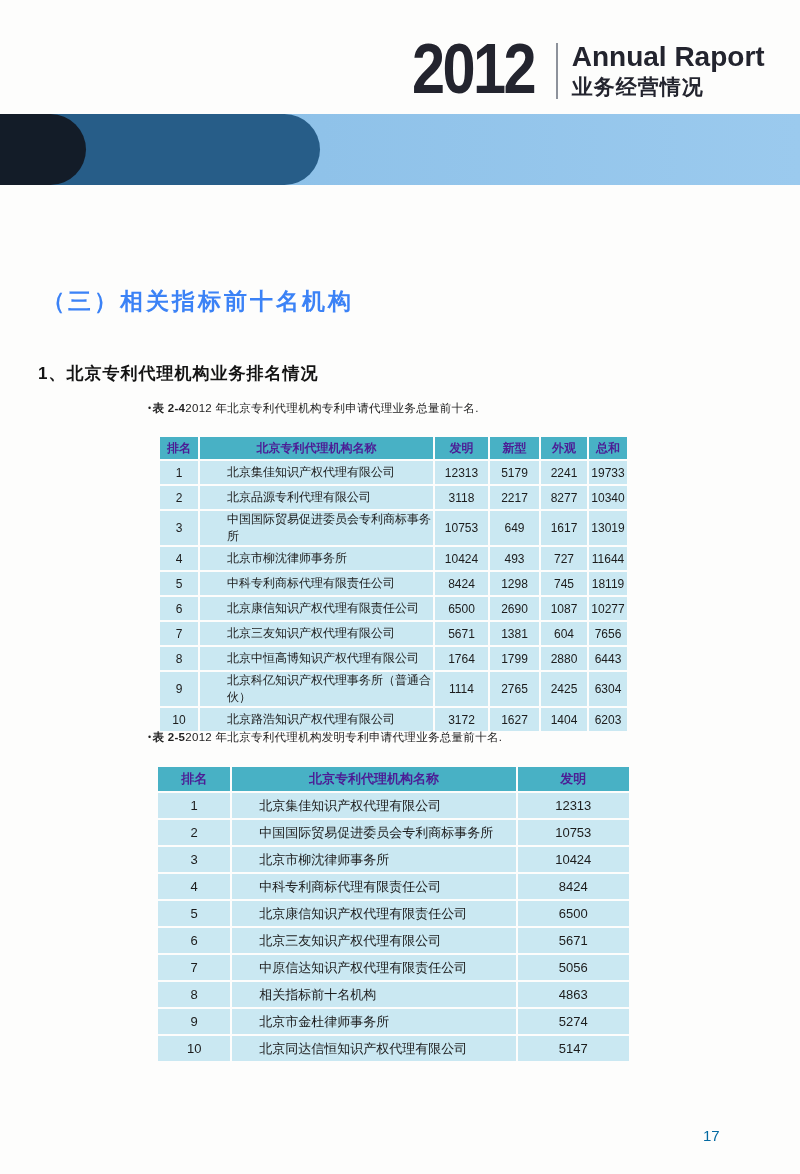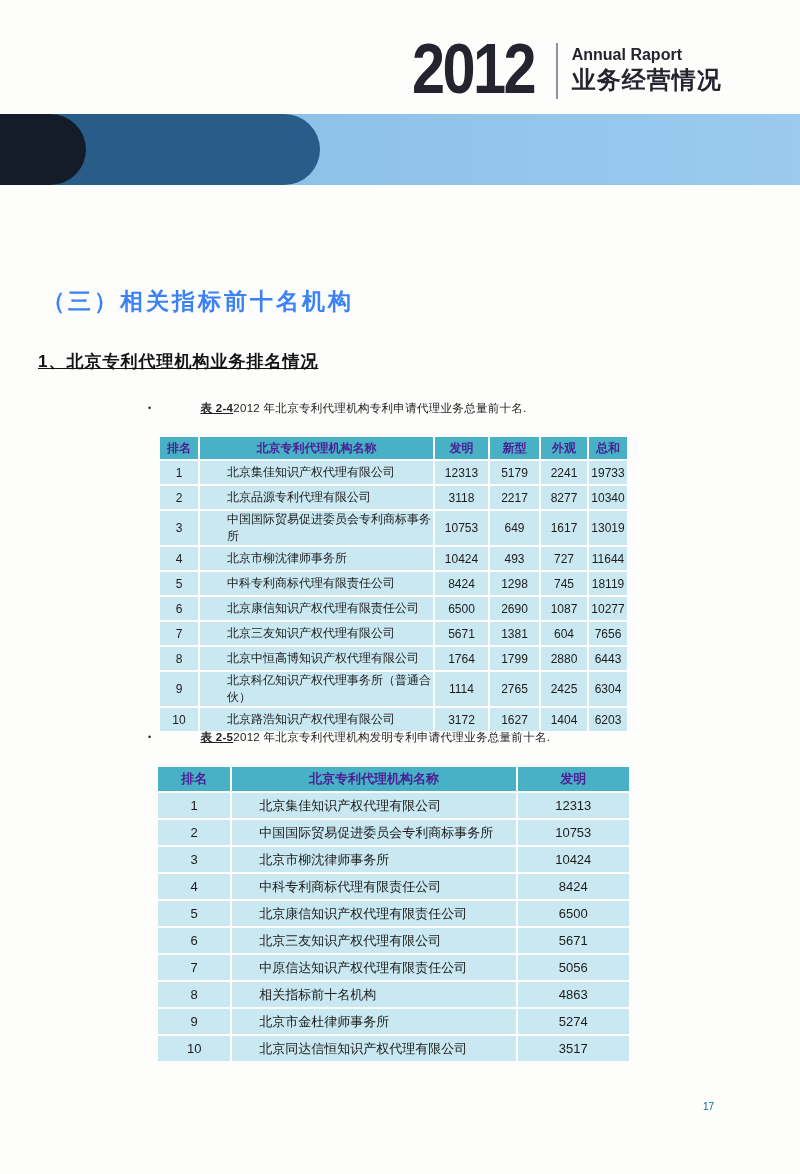--- a/index.html
+++ b/index.html
@@ -14,59 +14,59 @@
 
   
   .masthead{position:absolute;top:34px;left:412px;display:flex;align-items:center;}
   .year{
     font-size:70px;font-weight:bold;color:#23242e;
     line-height:1;letter-spacing:-3px;
     transform:scaleX(0.85);transform-origin:left top;
   }
   .title-divider{width:2px;height:56px;background:#8d929b;margin:4px 14px 0 0;}
   .titles{padding-top:2px;}
-  .title-en{font-size:16px;font-weight:bold;color:#23242e;line-height:1.2;}
-  .title-zh{font-size:24px;font-weight:bold;color:#23242e;letter-spacing:1px;line-height:1.25;}
+  .title-en{font-size:28px;font-weight:bold;color:#23242e;line-height:1.2;}
+  .title-zh{font-size:21px;font-weight:bold;color:#23242e;letter-spacing:1px;line-height:1.25;}
 
   
   .banner{position:absolute;top:114px;left:0;width:800px;height:71px;
     background:linear-gradient(90deg,#86bbe4 0%,#8fc2e9 40%,#9bcaee 100%);}
   .pill{position:absolute;top:0;bottom:0;left:-40px;border-radius:0 36px 36px 0;}
   .pill-mid{width:360px;background:#275d88;}
   .pill-dark{width:126px;background:#131c28;}
 
   
   .section-heading{position:absolute;left:42px;top:286px;
     font-size:23px;font-weight:bold;color:#3b82f6;letter-spacing:3px;}
-  .sub-heading{position:absolute;left:38px;top:350px;
-    font-size:17px;font-weight:bold;color:#141414;letter-spacing:1px;text-decoration:underline;}
+  .sub-heading{position:absolute;left:38px;top:362px;
+    font-size:17px;font-weight:bold;color:#141414;letter-spacing:1px;}
 
   
   .caption{position:absolute;font-size:11.5px;color:#222;letter-spacing:0.3px;}
   .caption .bullet{font-size:9px;vertical-align:1px;margin-right:1px;}
-  .caption .label{font-weight:bold;text-decoration:underline;margin-left:48px;}
+  .caption .label{font-weight:bold;}
   .caption-1{left:148px;top:401px;}
   .caption-2{left:148px;top:730px;}
 
   
   table{border-collapse:separate;border-spacing:2px;table-layout:fixed;}
   th{background:#48b1c5;color:#4c1d95;font-weight:bold;text-align:center;padding:0;}
   td{background:#cae8f2;color:#1c1c1c;padding:0;text-align:center;}
   td.name{text-align:left;padding-left:27px;}
 
   .table-1{position:absolute;left:158px;top:435px;width:471px;font-size:12px;}
   .table-1 th{height:22px;font-size:12px;}
   .table-1 td{height:23px;}
 
   .table-2{position:absolute;left:156px;top:765px;width:475px;font-size:13px;}
   .table-2 th{height:24px;font-size:13px;}
   .table-2 td{height:25px;}
 
   
-  .page-number{position:absolute;left:703px;top:1101px;font-size:10px;color:#0369a1;}
+  .page-number{position:absolute;left:703px;top:1127px;font-size:15px;color:#0369a1;}
 </style>
 </head>
 <body>
 
 <div class="masthead">
   <div class="year">2012</div>
   <div class="title-divider"></div>
   <div class="titles">
     <div class="title-en">Annual Raport</div>
     <div class="title-zh">业务经营情况</div>
@@ -247,18 +247,18 @@
         <td class="num">4863</td>
       </tr>
       <tr>
         <td class="rank">9</td>
         <td class="name">北京市金杜律师事务所</td>
         <td class="num">5274</td>
       </tr>
       <tr>
         <td class="rank">10</td>
         <td class="name">北京同达信恒知识产权代理有限公司</td>
-        <td class="num">3517</td>
+        <td class="num">5147</td>
       </tr>
     </tbody>
 </table>
 
 <div class="page-number">17</div>
 
 </body></html>

